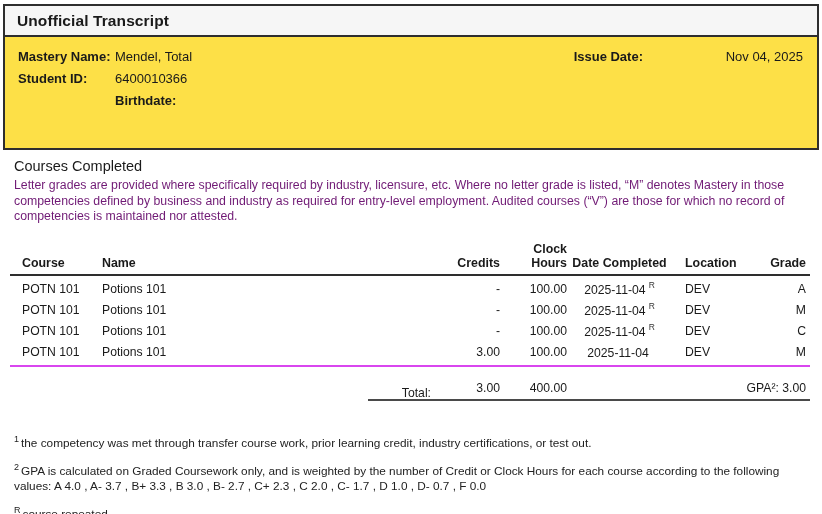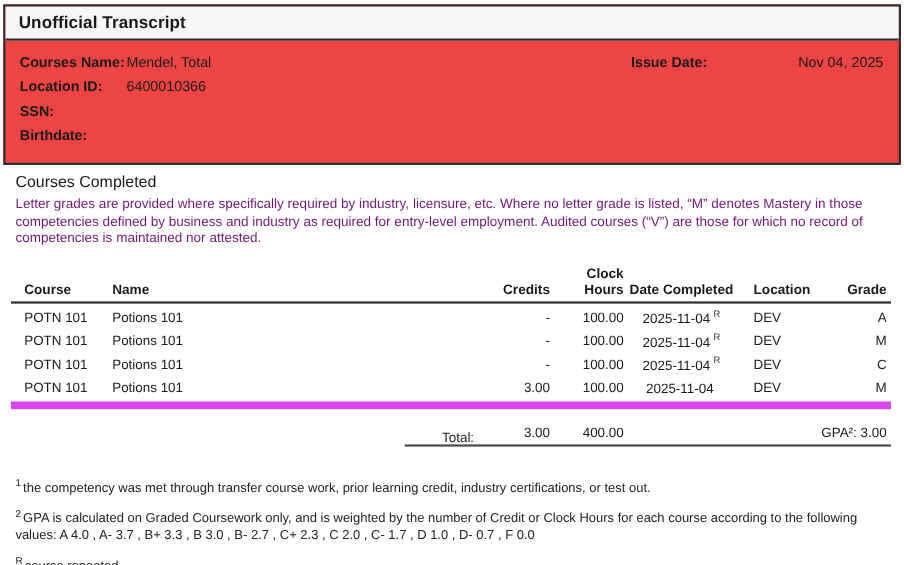--- a/index.html
+++ b/index.html
@@ -8,21 +8,21 @@
     position:relative;
     font-family:"Liberation Sans", sans-serif;
     color:#1a1a1a;
     overflow:hidden;
   }
 
   
   .header-box {
     position:absolute; left:3px; top:4px; width:816px; height:146px;
     border:2px solid #2e2e2e;
-    background:#ef4444;
+    background:#fde047;
   }
   .title-bar {
     height:31px; background:#f6f6f6;
     border-bottom:2px solid #2e2e2e;
     display:flex; align-items:center;
     padding-left:12px;
     font-weight:bold; font-size:15.5px; letter-spacing:.1px;
   }
   .info-area { position:relative; padding:9px 13px 0 13px; font-size:13px; }
   .info-grid {
@@ -54,21 +54,21 @@
   .tgrid {
     display:grid;
     grid-template-columns:90px 345px 55px 67px 105px 88px 1fr;
   }
   .t-head {
     align-items:end;
     min-height:38px; padding-bottom:4px;
     border-bottom:2px solid #2e2e2e;
     font-weight:bold; font-size:12.4px; line-height:14px;
   }
-  .t-body { border-bottom:7px solid #d946ef; padding:2px 0 3px 0; }
+  .t-body { border-bottom:2px solid #d946ef; padding:2px 0 3px 0; }
   .t-row { height:21px; align-items:center; }
   .cell-course   { padding-left:12px; text-align:left; }
   .cell-name     { padding-left:2px;  text-align:left; }
   .cell-credits  { text-align:right; }
   .cell-clock    { text-align:right; }
   .cell-date     { text-align:center; }
   .cell-location { padding-left:13px; text-align:left; }
   .cell-grade    { text-align:right; padding-right:4px; }
   .cell-date sup { font-size:8.5px; margin-left:3px; vertical-align:6px; color:#333; }
 
@@ -90,25 +90,24 @@
 </style>
 </head>
 <body>
 
 <div class="header-box">
   <div class="title-bar">
     <span>Unofficial Transcript</span>
   </div>
   <div class="info-area">
     <div class="info-grid">
-      <span class="lbl">Courses Name:</span>
+      <span class="lbl">Mastery Name:</span>
       <span class="val">Mendel, Total</span>
-      <span class="lbl">Location ID:</span>
+      <span class="lbl">Student ID:</span>
       <span class="val">6400010366</span>
-      <span class="lbl">SSN:</span>
       <span class="val"></span>
       <span class="lbl">Birthdate:</span>
     </div>
     <span class="issue-label">Issue Date:</span>
     <span class="issue-value">Nov 04, 2025</span>
   </div>
 </div>
 
 <div class="section-heading">Courses Completed</div>
 <div class="section-desc">Letter grades are provided where specifically required by industry, licensure, etc.  Where no letter grade is listed, “M” denotes Mastery in those competencies defined by business and industry as required for entry-level employment.  Audited courses (“V”) are those for which no record of competencies is maintained nor attested.</div>

